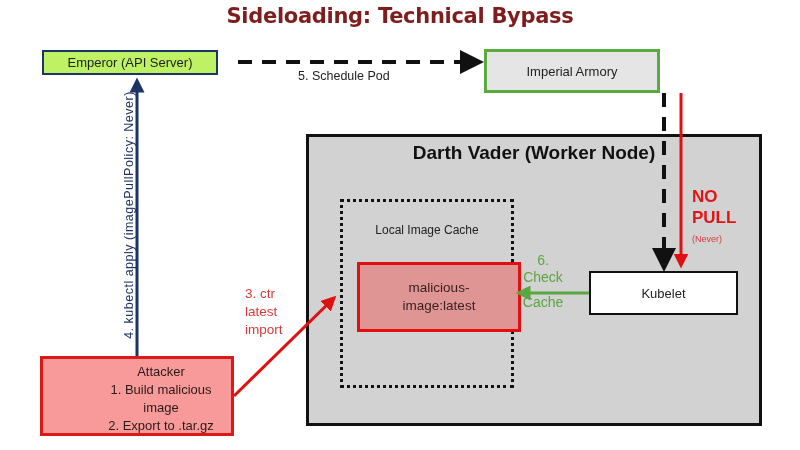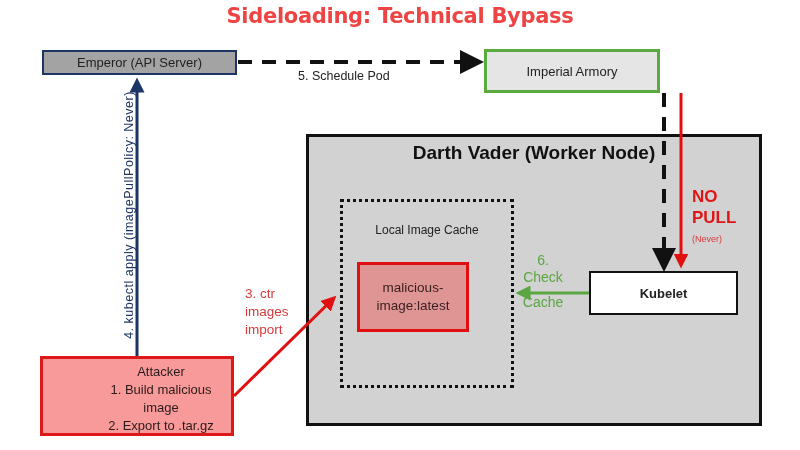--- a/index.html
+++ b/index.html
@@ -1,27 +1,27 @@
 <!DOCTYPE html>
 <html><head>
 <meta charset="utf-8">
 <style>
   html, body { margin:0; padding:0; background:#ffffff; }
   body { width:800px; height:450px; position:relative; overflow:hidden; font-family:"Liberation Sans", sans-serif; }
   .abs { position:absolute; box-sizing:border-box; }
-  .title { left:0; top:4px; width:800px; text-align:center; font-family:"DejaVu Sans", sans-serif; font-weight:bold; font-size:21px; color:#ef4444; letter-spacing:-0.3px; }
+  .title { left:0; top:4px; width:800px; text-align:center; font-family:"DejaVu Sans", sans-serif; font-weight:bold; font-size:21px; color:#7f1d1d; letter-spacing:-0.3px; }
   .box { display:flex; flex-direction:column; align-items:center; justify-content:center; text-align:center; color:#222; }
-  .emperor { left:42px; top:50px; width:195px; height:25px; background:#a3a3a3; border:2.5px solid #1d3565; font-size:13px; }
+  .emperor { left:42px; top:50px; width:176px; height:25px; background:#bef264; border:2.5px solid #1d3565; font-size:13px; }
   .armory { left:484px; top:49px; width:176px; height:44px; background:#e5e5e5; border:3px solid #5aab3e; font-size:13px; line-height:17px;gap:12px; }
   .worker { left:306px; top:134px; width:456px; height:292px; background:#d2d2d2; border:3.5px solid #111; }
   .worker-title { left:306px; top:142px; width:456px; text-align:center; font-weight:bold; font-size:19px; color:#111; }
   .cache { left:340px; top:199px; width:174px; height:189px; border:3px dotted #111; }
   .cache-label { left:340px; top:223px; width:174px; text-align:center; font-size:12px; color:#222; }
-  .malicious { left:357px; top:262px; width:112px; height:70px; background:#e09595; border:3px solid #e01010; font-size:13.5px; line-height:18px; color:#3a2020; }
-  .kubelet { left:589px; top:271px; width:149px; height:44px; background:#ffffff; border:2.5px solid #111; font-size:13px;font-weight:bold; }
+  .malicious { left:357px; top:262px; width:164px; height:70px; background:#e09595; border:3px solid #e01010; font-size:13.5px; line-height:18px; color:#3a2020; }
+  .kubelet { left:589px; top:271px; width:149px; height:44px; background:#ffffff; border:2.5px solid #111; font-size:13px; }
   .attacker { left:40px; top:356px; width:194px; height:80px; background:#f99a9a; border:3px solid #dd1818; font-size:13px; line-height:18px; color:#2a1a1a; justify-content:flex-start; padding-top:4px;padding-left:48px; }
   .attacker .spacer { height:17px; }
   .lbl { font-size:12.5px; }
   .schedule-label { left:298px; top:69px; width:120px; color:#222; }
   .ctr-label { left:233px; top:285px; width:60px; color:#d83a3a; font-size:13.5px; line-height:18px;margin-left:12px; }
   .check-label { left:518px; top:252px; width:50px; color:#5aa640; font-size:14px; line-height:17px; text-align:center; }
   .nopull-label { left:692px; top:186px; width:60px; color:#e01515; font-weight:bold; font-size:17px; line-height:21px; }
   .bypass-label { left:692px; top:234px; width:60px; color:#d83a3a; font-size:9px; }
   .kubectl-label { left:115px; top:80px; width:28px; height:270px; }
   .kubectl-label span { position:absolute; left:50%; top:50%; white-space:nowrap; transform:translate(-50%,-50%) rotate(-90deg); font-size:12.5px; color:#1d3565; letter-spacing:0.5px; }
@@ -92,21 +92,21 @@
 </svg>
 
 <div class="abs lbl schedule-label">5. Schedule Pod</div>
 
 <div class="abs kubectl-label">
   <span>4. kubectl apply (imagePullPolicy: Never)</span>
 </div>
 
 <div class="abs ctr-label">
   <div>3. ctr</div>
-  <div>images</div>
+  <div>latest</div>
   <div>import</div>
 </div>
 
 <div class="abs check-label">
   <div>6.</div>
   <div>Check</div>
   <div style="height:8px"></div>
   <div>Cache</div>
 </div>
 

